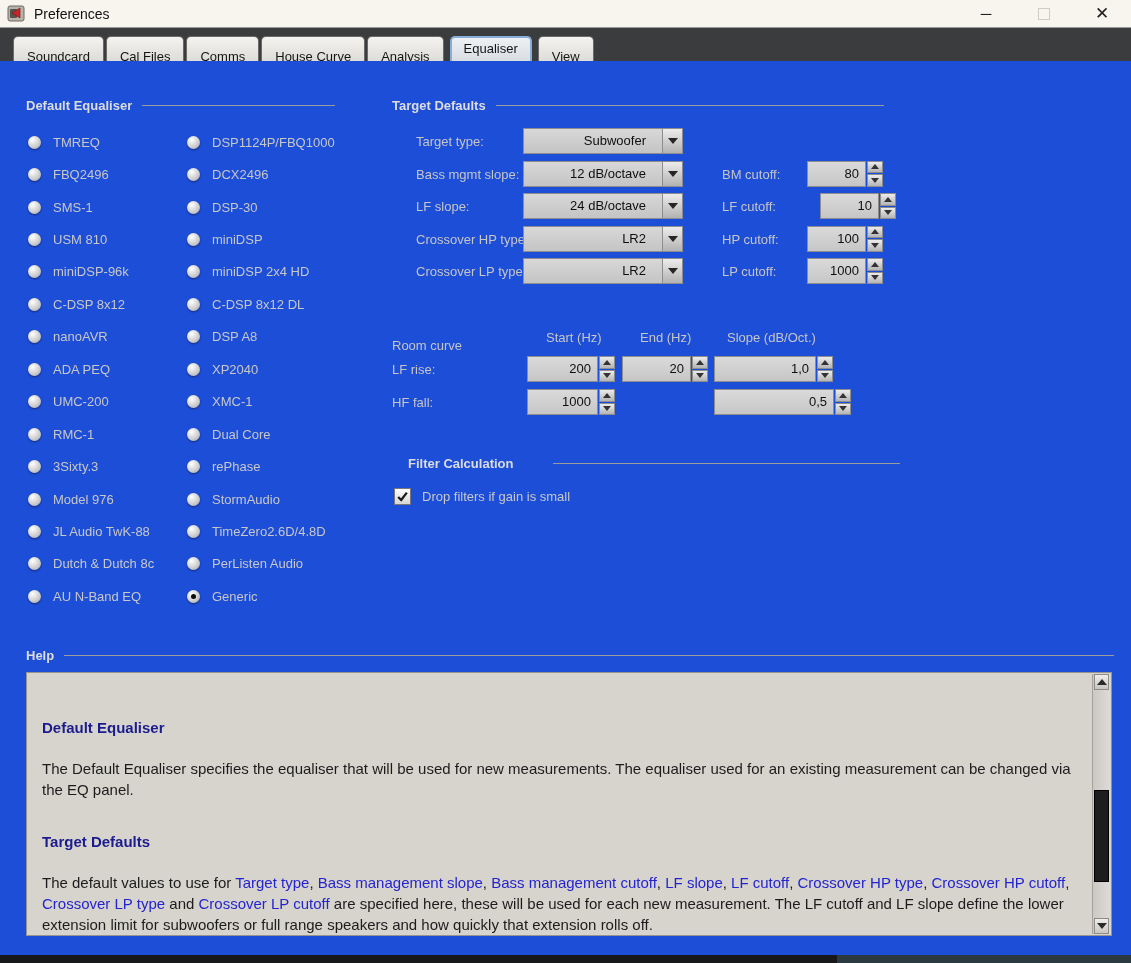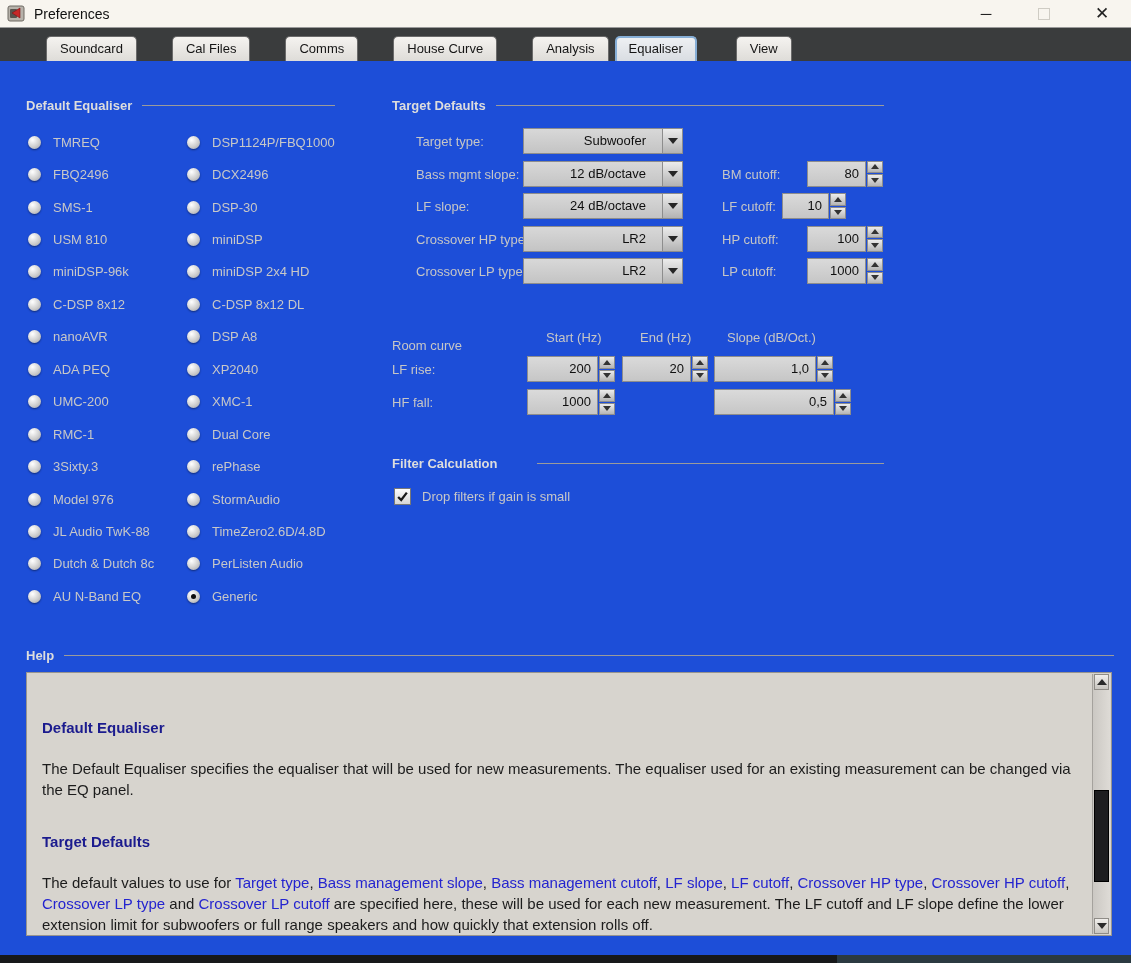--- a/index.html
+++ b/index.html
@@ -32,23 +32,23 @@
     border-radius:0 0 5px 7px;
   }
   .tabbar {
     position:absolute; left:0; top:0; width:1131px; height:33px;
     background:#3a3c3d; display:flex; align-items:flex-end; padding-left:13px;
   }
   .tab {
     background:linear-gradient(#f5f3f0,#dedcd8);
     border:1px solid #6a6a6a; border-bottom:none;
     border-radius:5px 5px 0 0;
-    padding:4px 13px 5px 13px;
+    padding:12px 13px 5px 13px;
     font-size:13px; color:#151515; margin-right:2px; cursor:default;
-    height:25px; line-height:15px;margin-left:33px;
+    height:25px; line-height:15px;
   }
   .tab.active {
     border:2px solid #86aed6; border-bottom:none;
     margin-left:4px; margin-right:6px;
     padding:3px 12px 5px 12px;
     background:linear-gradient(#eef0f3,#d9dde2);
   }
 
   
   .panel {
@@ -344,21 +344,21 @@
           </div>
           <div class="td-row">
             <span class="fld-label">LF slope:</span>
             <div class="dropdown" style="left: 131px; width: 160px;">
               <span class="value">24 dB/octave</span>
               <span class="arrow-btn">
                 <span class="arrow-down"></span>
               </span>
             </div>
             <span class="cutoff-label">LF cutoff:</span>
-            <div class="spinner" style="left: 390px; width: 64px; justify-content: center;">
+            <div class="spinner" style="left: 428px; width: 76px; justify-content: center;">
               <span class="field">10</span>
               <span class="spin-btns">
                 <span class="spin-btn">
                   <span class="tri-up"></span>
                 </span>
                 <span class="spin-btn">
                   <span class="tri-down"></span>
                 </span>
               </span>
             </div>
@@ -464,21 +464,21 @@
               <span class="spin-btn">
                 <span class="tri-up"></span>
               </span>
               <span class="spin-btn">
                 <span class="tri-down"></span>
               </span>
             </span>
           </div>
         </div>
 
-      <div class="group-title" style="left:392px; top:395px; width:492px;gap:40px;">
+      <div class="group-title" style="left:408px; top:395px; width:492px;gap:40px;">
         <span>Filter Calculation</span>
         <span class="rule"></span>
       </div>
       <div class="fc-check">
         <span class="checkbox">
           <svg width="13" height="13" viewBox="0 0 15 15">
             <path d="M2.5 8 L6 11.5 L12.5 3" fill="none" stroke="#1a1a1a" stroke-width="2.6"></path>
           </svg>
         </span>
         <span class="cb-label">Drop filters if gain is small</span>

